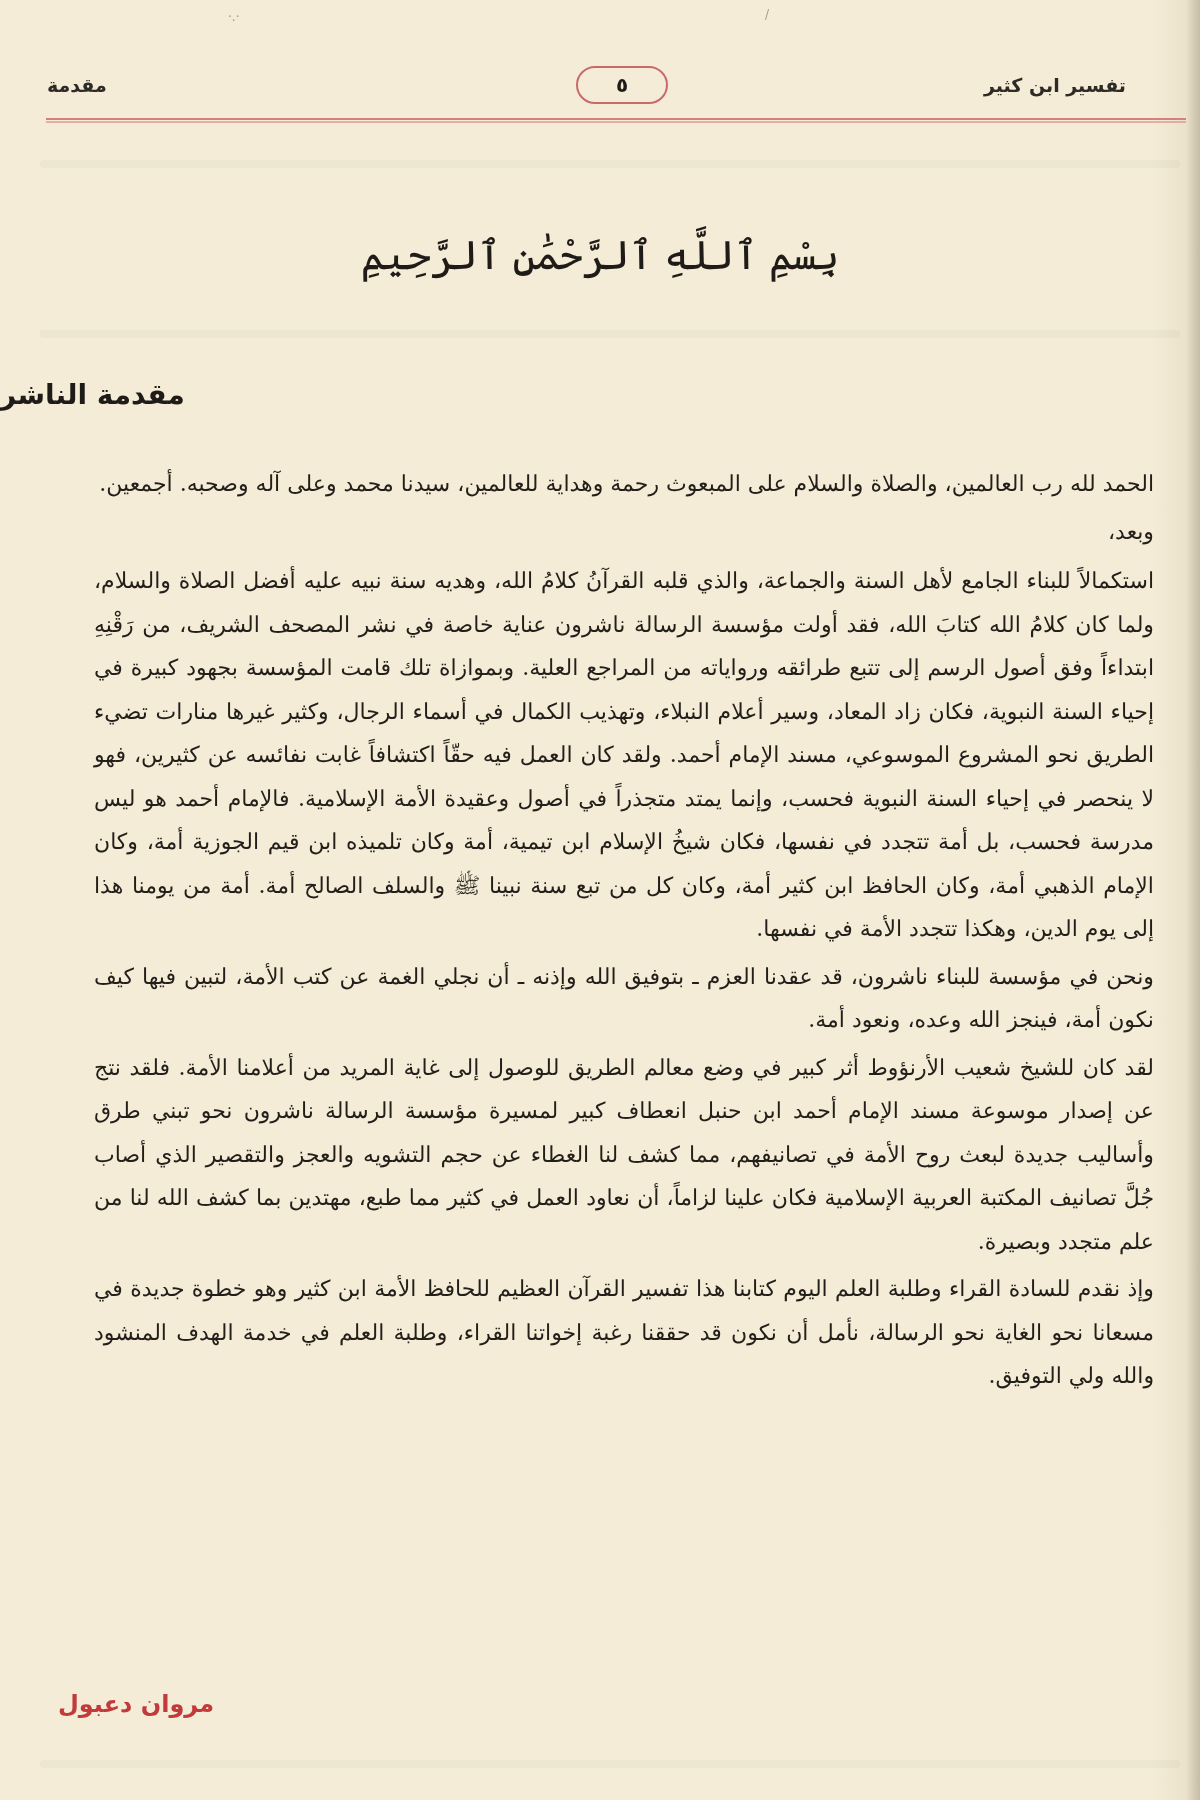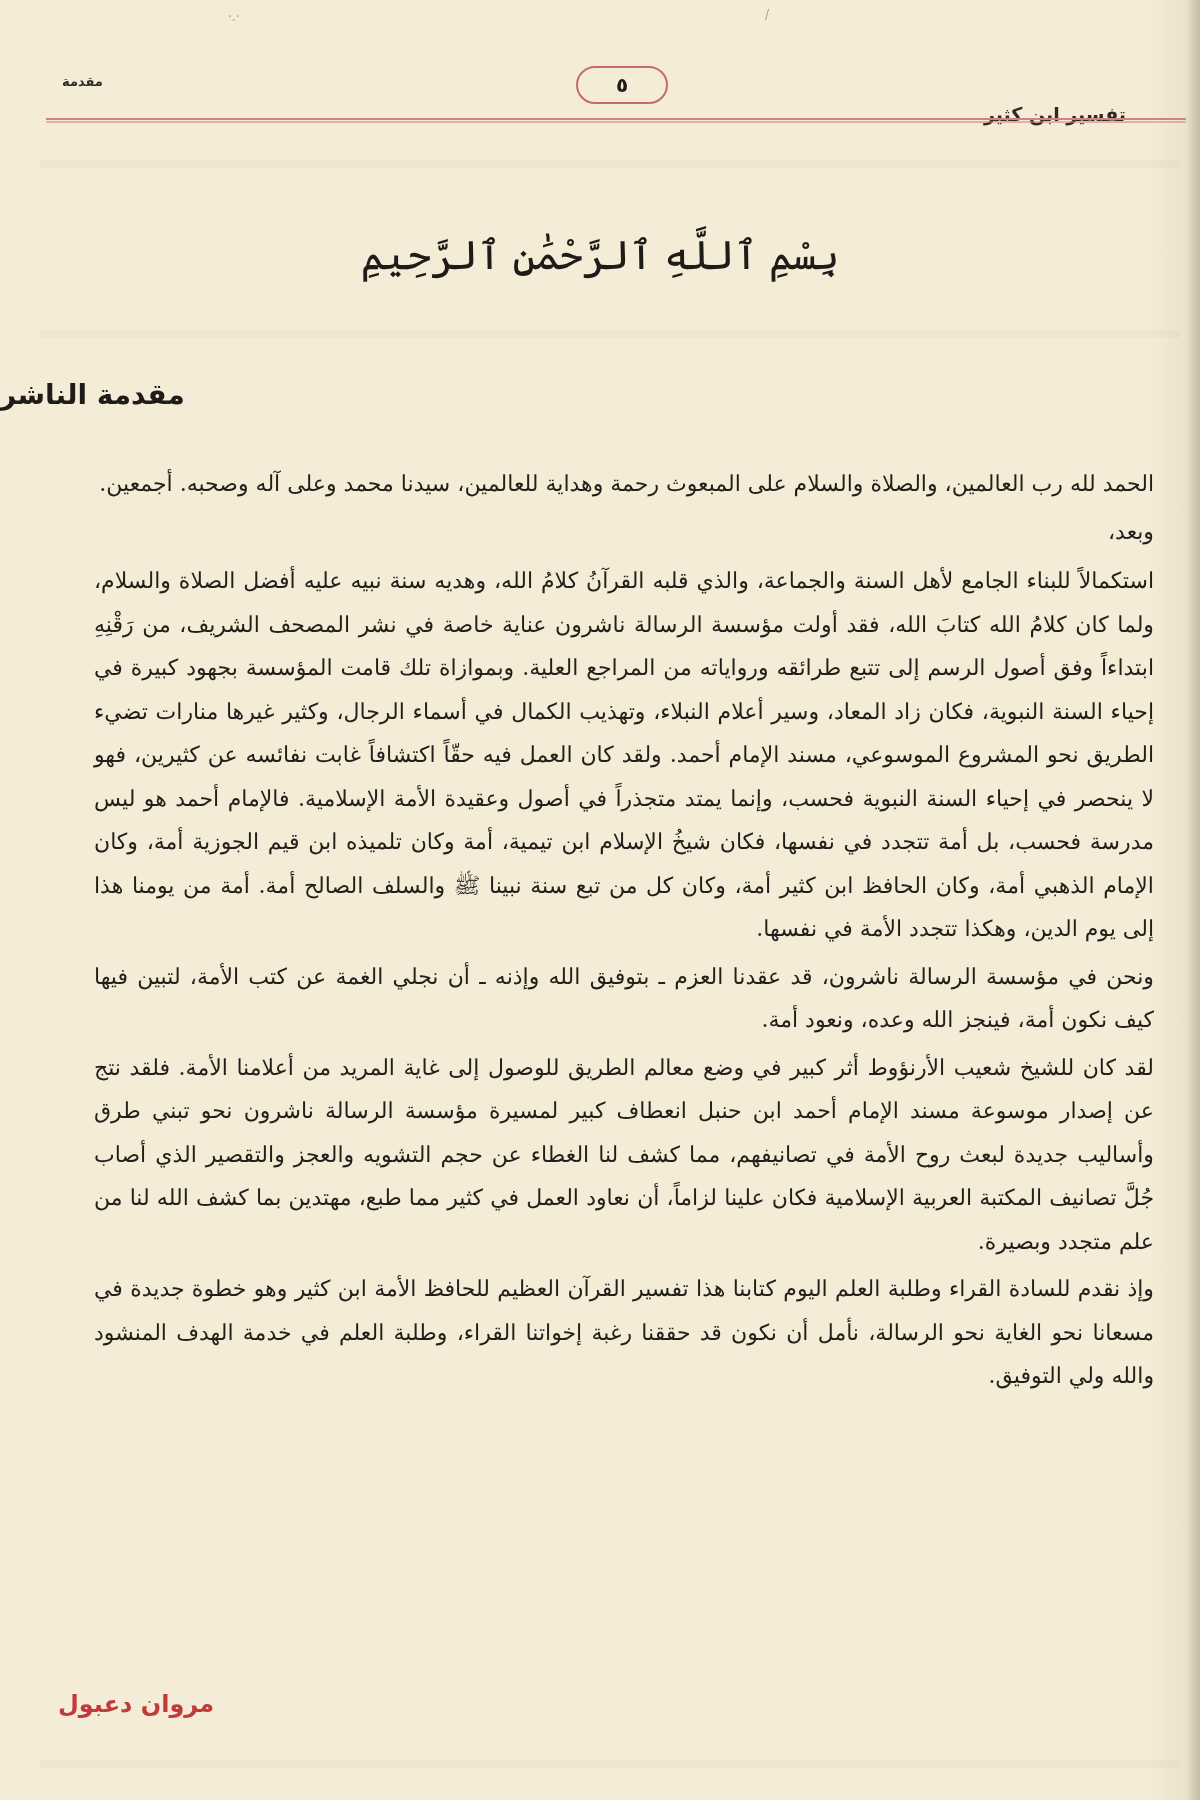--- a/index.html
+++ b/index.html
@@ -48,29 +48,28 @@
       direction: rtl;
     }
     .header-title {
       position: absolute;
       right: 60px;
       top: 12px;
       font-family: "DejaVu Sans", sans-serif;
       font-weight: bold;
       font-size: 19px;
       color: #2e2a26;
-      margin-top: 29px;
     }
     .header-section {
       position: absolute;
-      left: 16px;
+      left: 1px;
       top: 12px;
       font-family: "DejaVu Sans", sans-serif;
       font-weight: bold;
-      font-size: 13px;
+      font-size: 19px;
       color: #2e2a26;
     }
     .page-number-box {
       position: absolute;
       left: 530px;
       top: 4px;
       width: 92px;
       height: 38px;
       border: 2px solid #c96a6a;
       border-radius: 20px;
@@ -179,21 +178,21 @@
   <div class="header-rule"></div>
 
   <div class="basmala">بِسْمِ ٱللَّهِ ٱلرَّحْمَٰنِ ٱلرَّحِيمِ</div>
 
   <h1 class="section-title" style="margin:0;">مقدمة الناشر</h1>
 
   <div class="body-text">
     <p>الحمد لله رب العالمين، والصلاة والسلام على المبعوث رحمة وهداية للعالمين، سيدنا محمد وعلى آله وصحبه. أجمعين.</p>
     <p class="short">وبعد،</p>
     <p>استكمالاً للبناء الجامع لأهل السنة والجماعة، والذي قلبه القرآنُ كلامُ الله، وهديه سنة نبيه عليه أفضل الصلاة والسلام، ولما كان كلامُ الله كتابَ الله، فقد أولت مؤسسة الرسالة ناشرون عناية خاصة في نشر المصحف الشريف، من رَقْنِهِ ابتداءاً وفق أصول الرسم إلى تتبع طرائقه ورواياته من المراجع العلية. وبموازاة تلك قامت المؤسسة بجهود كبيرة في إحياء السنة النبوية، فكان زاد المعاد، وسير أعلام النبلاء، وتهذيب الكمال في أسماء الرجال، وكثير غيرها منارات تضيء الطريق نحو المشروع الموسوعي، مسند الإمام أحمد. ولقد كان العمل فيه حقّاً اكتشافاً غابت نفائسه عن كثيرين، فهو لا ينحصر في إحياء السنة النبوية فحسب، وإنما يمتد متجذراً في أصول وعقيدة الأمة الإسلامية. فالإمام أحمد هو ليس مدرسة فحسب، بل أمة تتجدد في نفسها، فكان شيخُ الإسلام ابن تيمية، أمة وكان تلميذه ابن قيم الجوزية أمة، وكان الإمام الذهبي أمة، وكان الحافظ ابن كثير أمة، وكان كل من تبع سنة نبينا ﷺ والسلف الصالح أمة. أمة من يومنا هذا إلى يوم الدين، وهكذا تتجدد الأمة في نفسها.</p>
-    <p>ونحن في مؤسسة الرسالة ناشرون، قد عقدنا العزم ـ بتوفيق الله وإذنه ـ أن نجلي الغمة عن كتب الأمة، لتبين فيها كيف نكون أمة، فينجز الله وعده، ونعود أمة.</p>
+    <p>ونحن في مؤسسة للبناء ناشرون، قد عقدنا العزم ـ بتوفيق الله وإذنه ـ أن نجلي الغمة عن كتب الأمة، لتبين فيها كيف نكون أمة، فينجز الله وعده، ونعود أمة.</p>
     <p>لقد كان للشيخ شعيب الأرنؤوط أثر كبير في وضع معالم الطريق للوصول إلى غاية المريد من أعلامنا الأمة. فلقد نتج عن إصدار موسوعة مسند الإمام أحمد ابن حنبل انعطاف كبير لمسيرة مؤسسة الرسالة ناشرون نحو تبني طرق وأساليب جديدة لبعث روح الأمة في تصانيفهم، مما كشف لنا الغطاء عن حجم التشويه والعجز والتقصير الذي أصاب جُلَّ تصانيف المكتبة العربية الإسلامية فكان علينا لزاماً، أن نعاود العمل في كثير مما طبع، مهتدين بما كشف الله لنا من علم متجدد وبصيرة.</p>
     <p>وإذ نقدم للسادة القراء وطلبة العلم اليوم كتابنا هذا تفسير القرآن العظيم للحافظ الأمة ابن كثير وهو خطوة جديدة في مسعانا نحو الغاية نحو الرسالة، نأمل أن نكون قد حققنا رغبة إخواتنا القراء، وطلبة العلم في خدمة الهدف المنشود والله ولي التوفيق.</p>
   </div>
 
   <div class="signature">مروان دعبول</div>
 
   <div class="spine"></div>
 </div>
 
 </body></html>

